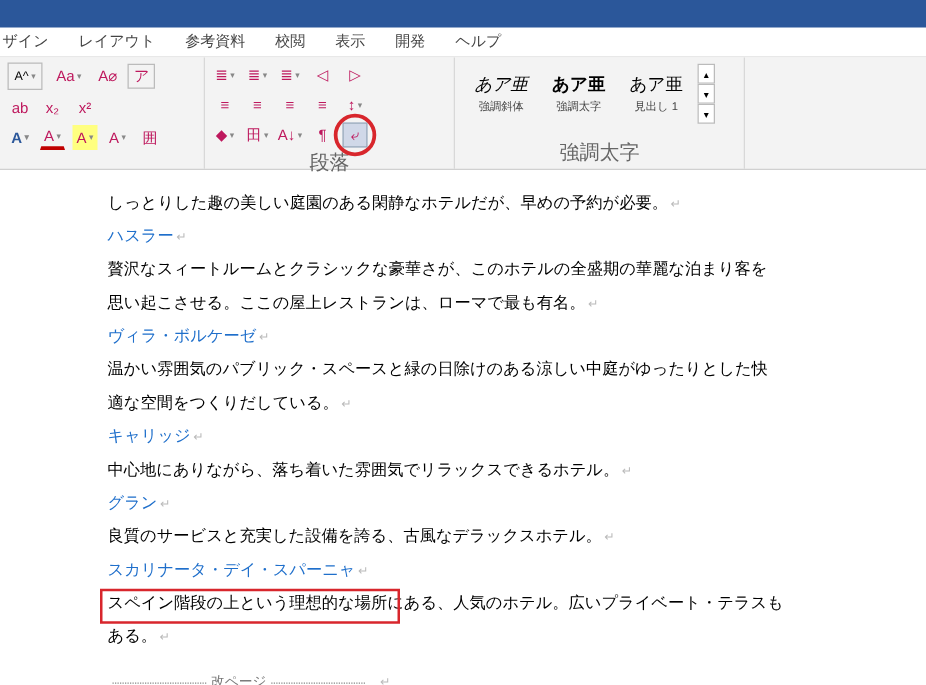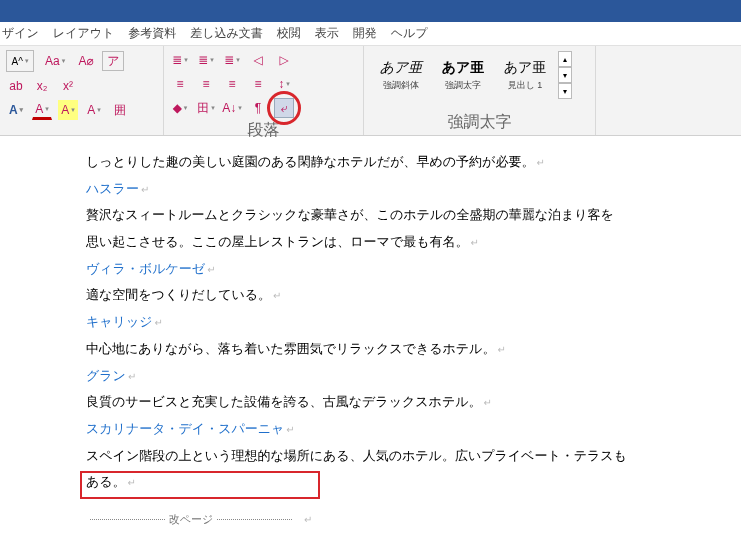--- a/index.html
+++ b/index.html
@@ -1,18 +1,18 @@
 <!DOCTYPE html>
 <html><head>
 <meta charset="utf-8">
 <style>
   * { margin:0; padding:0; box-sizing:border-box; }
   body { width:741px; height:548px; font-family:"Yu Gothic","Meiryo",sans-serif; background:#fff; overflow:hidden; }
   .titlebar { height:22px; background:#2b579a; }
-  .tabs { height:24px; display:flex; align-items:center; gap:10px; padding-left:0; font-size:12px; color:#444; border-bottom:1px solid #e1e1e1; }
+  .tabs { height:24px; display:flex; align-items:center; gap:20px; padding-left:0; font-size:12px; color:#444; border-bottom:1px solid #e1e1e1; }
   .tabs div { padding:4px 2px; cursor:pointer; }
   .ribbon { display:flex; height:90px; border-bottom:1px solid #d0d0d0; background:#f3f3f3; }
   .group { border-right:1px solid #d8d8d8; padding:4px 6px 2px 6px; display:flex; flex-direction:column; justify-content:space-between; }
   .group-label { font-size:16px; color:#666; text-align:center; margin-top:2px; }
   .rows { display:flex; flex-direction:column; gap:4px; flex:1; }
   .row { display:flex; gap:6px; align-items:center; }
   .btn { width:20px; height:20px; display:flex; align-items:center; justify-content:center; color:#be185d; font-size:12px; cursor:pointer; border:1px solid transparent; }
   .wide { width:auto; padding:0 4px; }
   .dd::after { content:"▾"; font-size:7px; margin-left:2px; color:#888; }
   .fbox { width:28px; height:22px; border:1px solid #bbb; font-size:10px; display:flex; align-items:center; justify-content:center; }
@@ -43,21 +43,20 @@
 </style>
 </head>
 <body>
 
 <div class="titlebar"></div>
 
 <div class="tabs">
   <div>ザイン</div>
   <div>レイアウト</div>
   <div>参考資料</div>
-  <div>差し込み文書</div>
   <div>校閲</div>
   <div>表示</div>
   <div>開発</div>
   <div>ヘルプ</div>
 </div>
 
 <div class="ribbon">
 
   <div class="group" style="width:164px">
     <div class="rows">
@@ -139,20 +138,21 @@
 
 
 </div>
 
 <div class="doc-area">
   <div class="para"><span>しっとりした趣の美しい庭園のある閑静なホテルだが、早めの予約が必要。</span><span class="ret">↵</span></div>
   <div class="para link"><span>ハスラー</span><span class="ret">↵</span></div>
   <div class="para">贅沢なスィートルームとクラシックな豪華さが、このホテルの全盛期の華麗な泊まり客を</div>
   <div class="para"><span>思い起こさせる。ここの屋上レストランは、ローマで最も有名。</span><span class="ret">↵</span></div>
   <div class="para link"><span>ヴィラ・ボルケーゼ</span><span class="ret">↵</span></div>
+  <div class="para">温かい雰囲気のパブリック・スペースと緑の日除けのある涼しい中庭がゆったりとした快</div>
   <div class="para"><span>適な空間をつくりだしている。</span><span class="ret">↵</span></div>
   <div class="para link"><span>キャリッジ</span><span class="ret">↵</span></div>
   <div class="para"><span>中心地にありながら、落ち着いた雰囲気でリラックスできるホテル。</span><span class="ret">↵</span></div>
   <div class="para link"><span>グラン</span><span class="ret">↵</span></div>
   <div class="para"><span>良質のサービスと充実した設備を誇る、古風なデラックスホテル。</span><span class="ret">↵</span></div>
   <div class="para link"><span>スカリナータ・デイ・スパーニャ</span><span class="ret">↵</span></div>
   <div class="para">スペイン階段の上という理想的な場所にある、人気のホテル。広いプライベート・テラスも</div>
   <div class="para"><span>ある。</span><span class="ret">↵</span></div>
 
   <div class="pagebreak-row">

